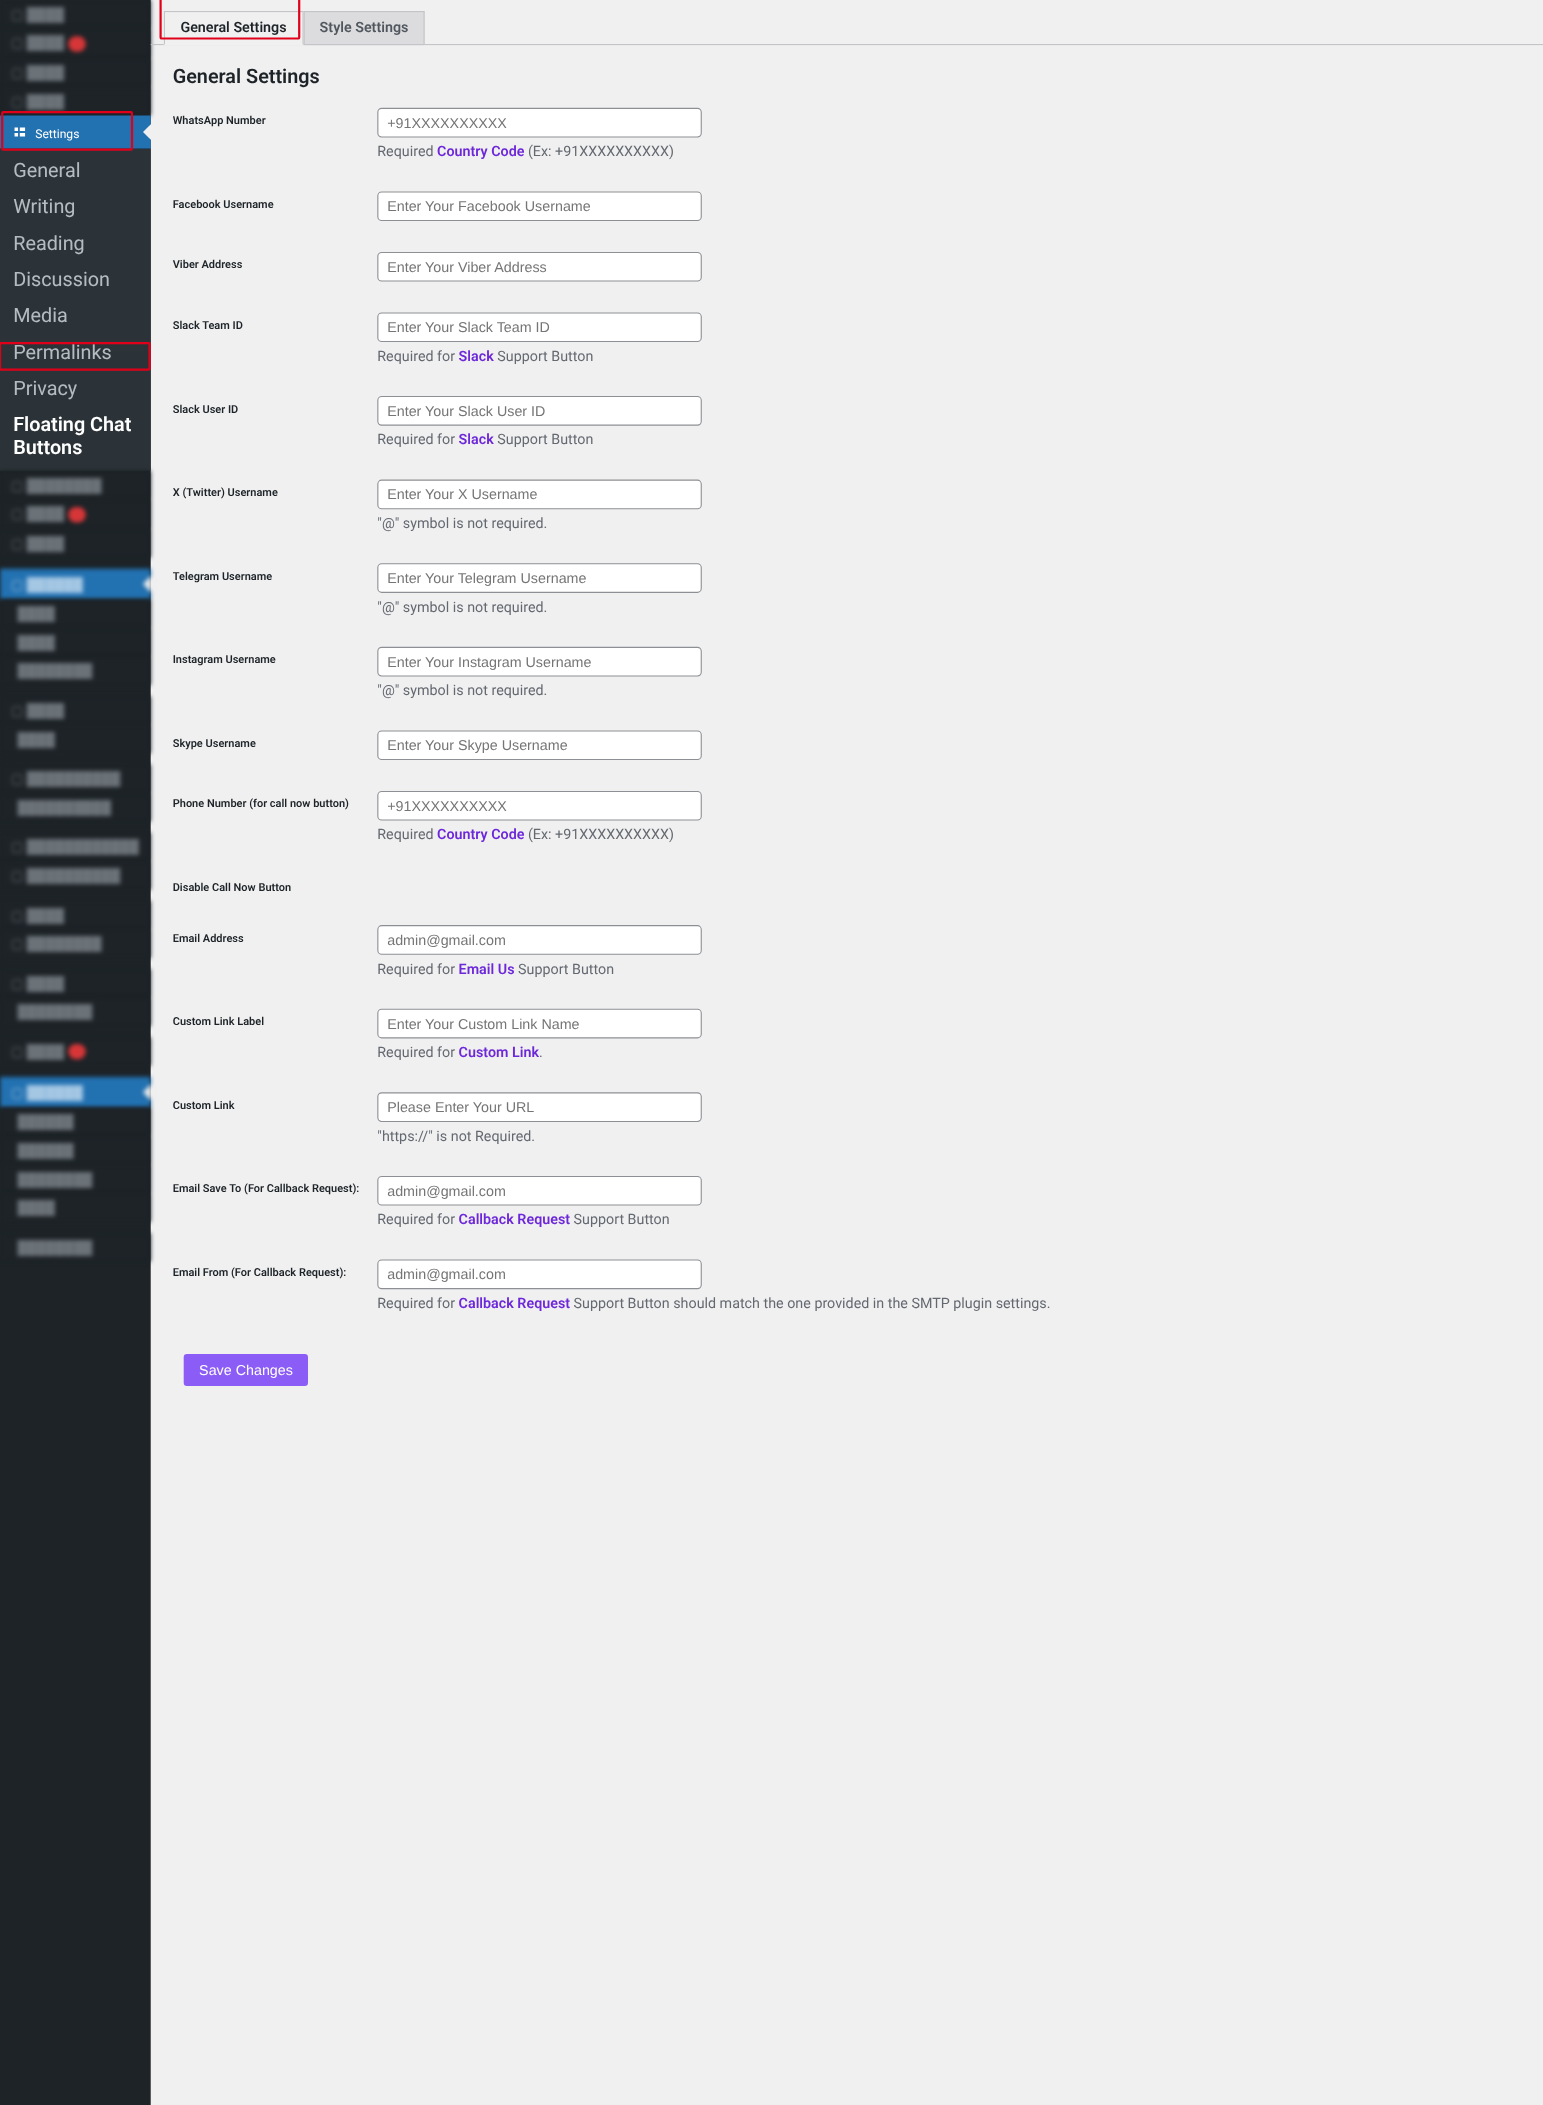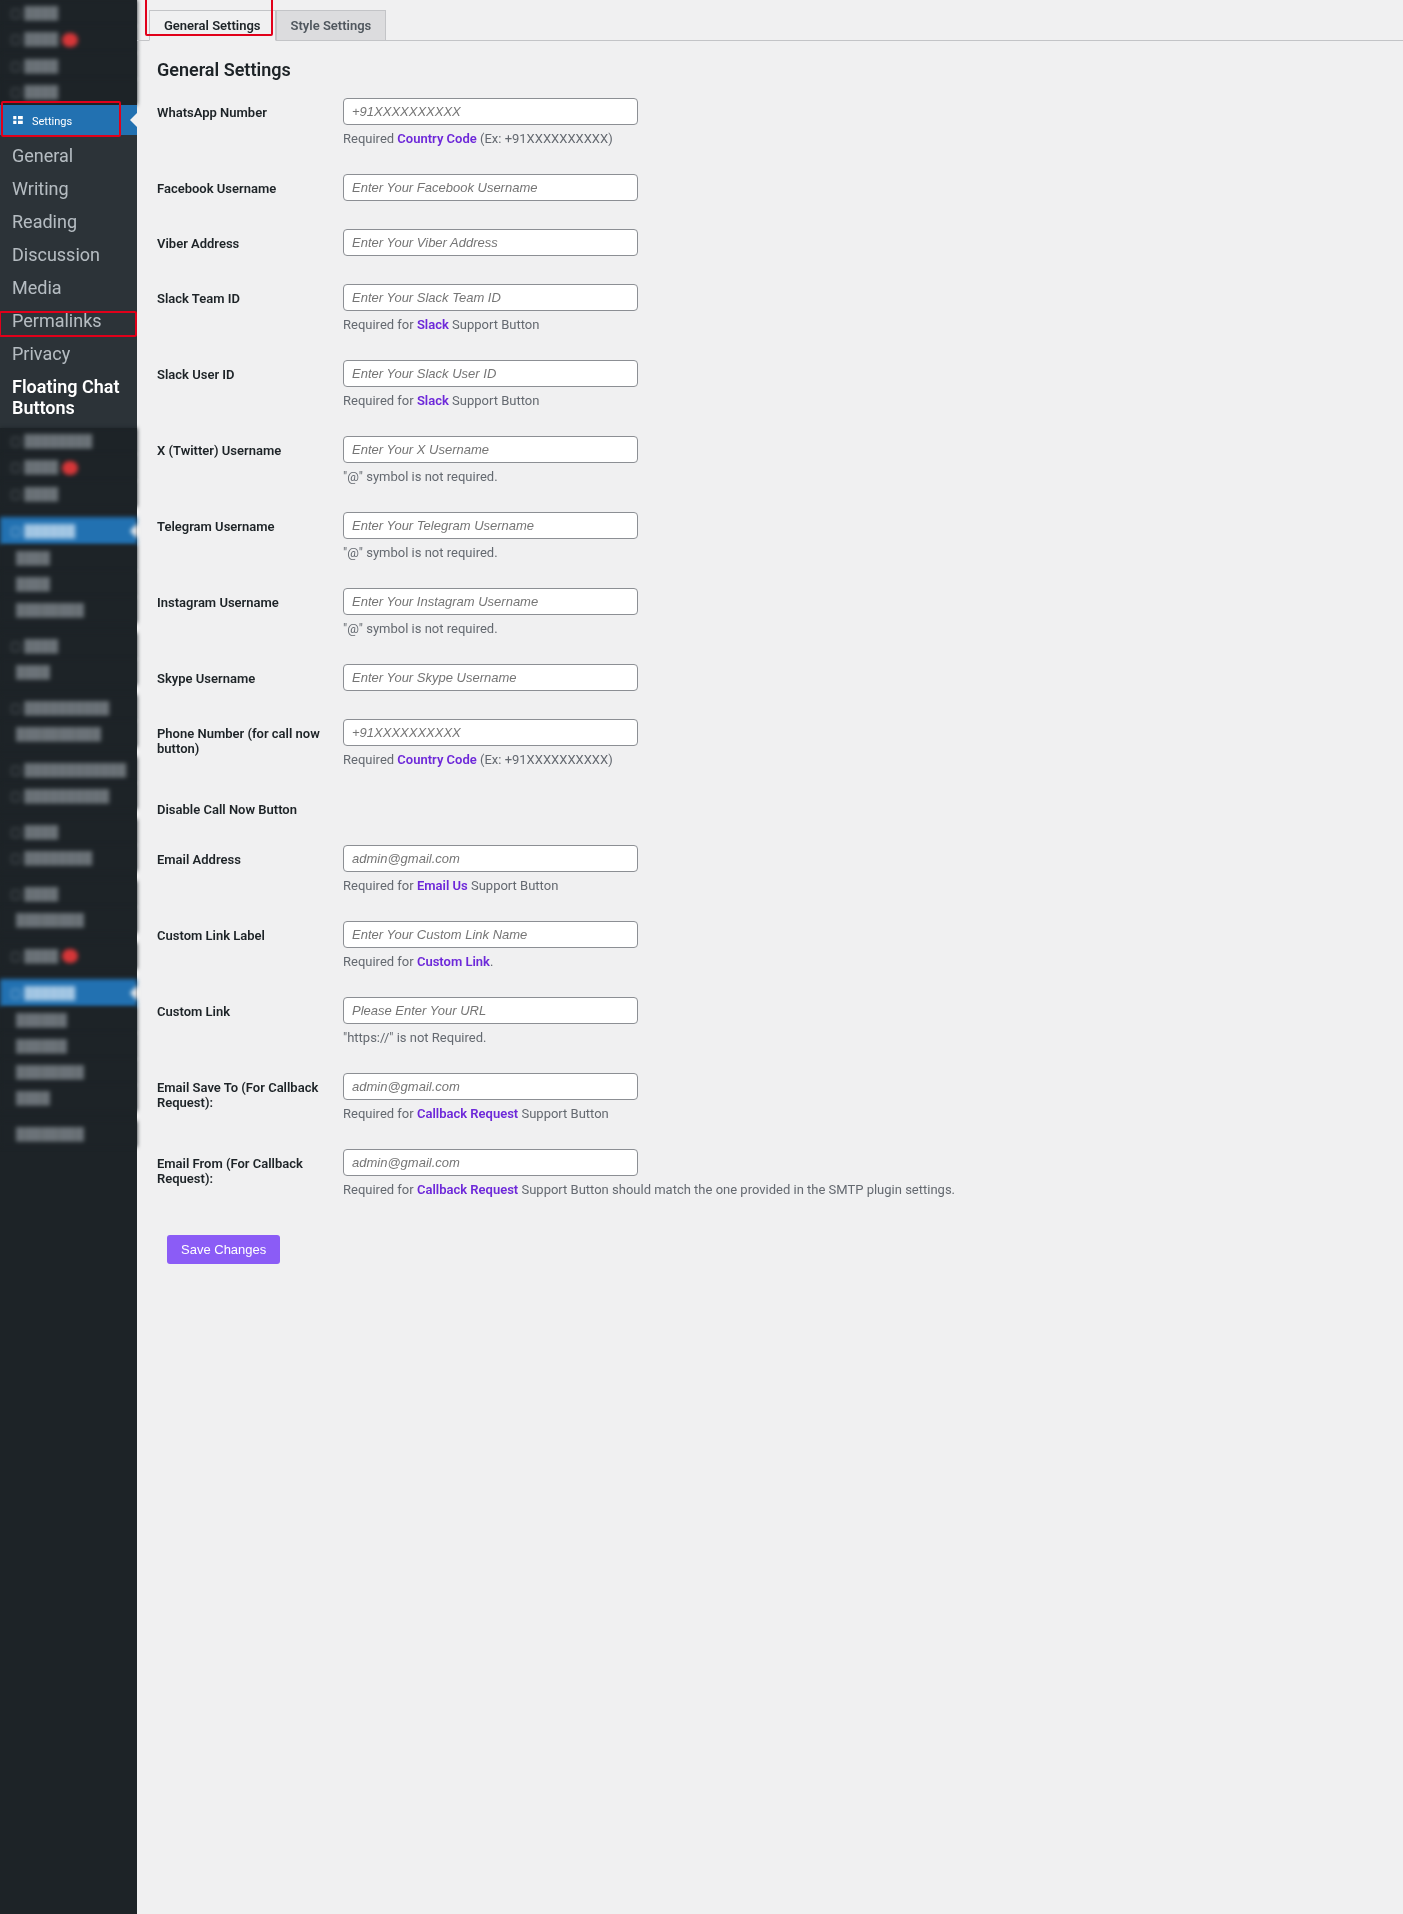--- a/index.html
+++ b/index.html
@@ -122,37 +122,36 @@
 }
 .form-row {
   display: flex;
   align-items: flex-start;
   margin-bottom: 28px;
 }
 .row-label {
   width: 186px;
   flex-shrink: 0;
   font-weight: 600;
-  font-size: 13px;
+  font-size: 10px;
   color: #1d2327;
   padding-top: 7px;
 }
 .row-field {
   flex: 1;
   max-width: 640px;
 }
 input[type=text] {
   width: 295px;
   padding: 5px 8px;
   border: 1px solid #8c8f94;
   border-radius: 4px;
   font-size: 13px;
   color: #2c3338;
   background:#fff;
-  font-style:italic;
 }
 input[type=text]::placeholder{color:#757575;}
 .desc {
   margin-top: 6px;
   font-size: 13px;
   color: #646970;
 }
 .desc b{color:#6d28d9;font-weight:600;}
 .check-row{
   display:flex;align-items:center;margin-bottom:6px;

